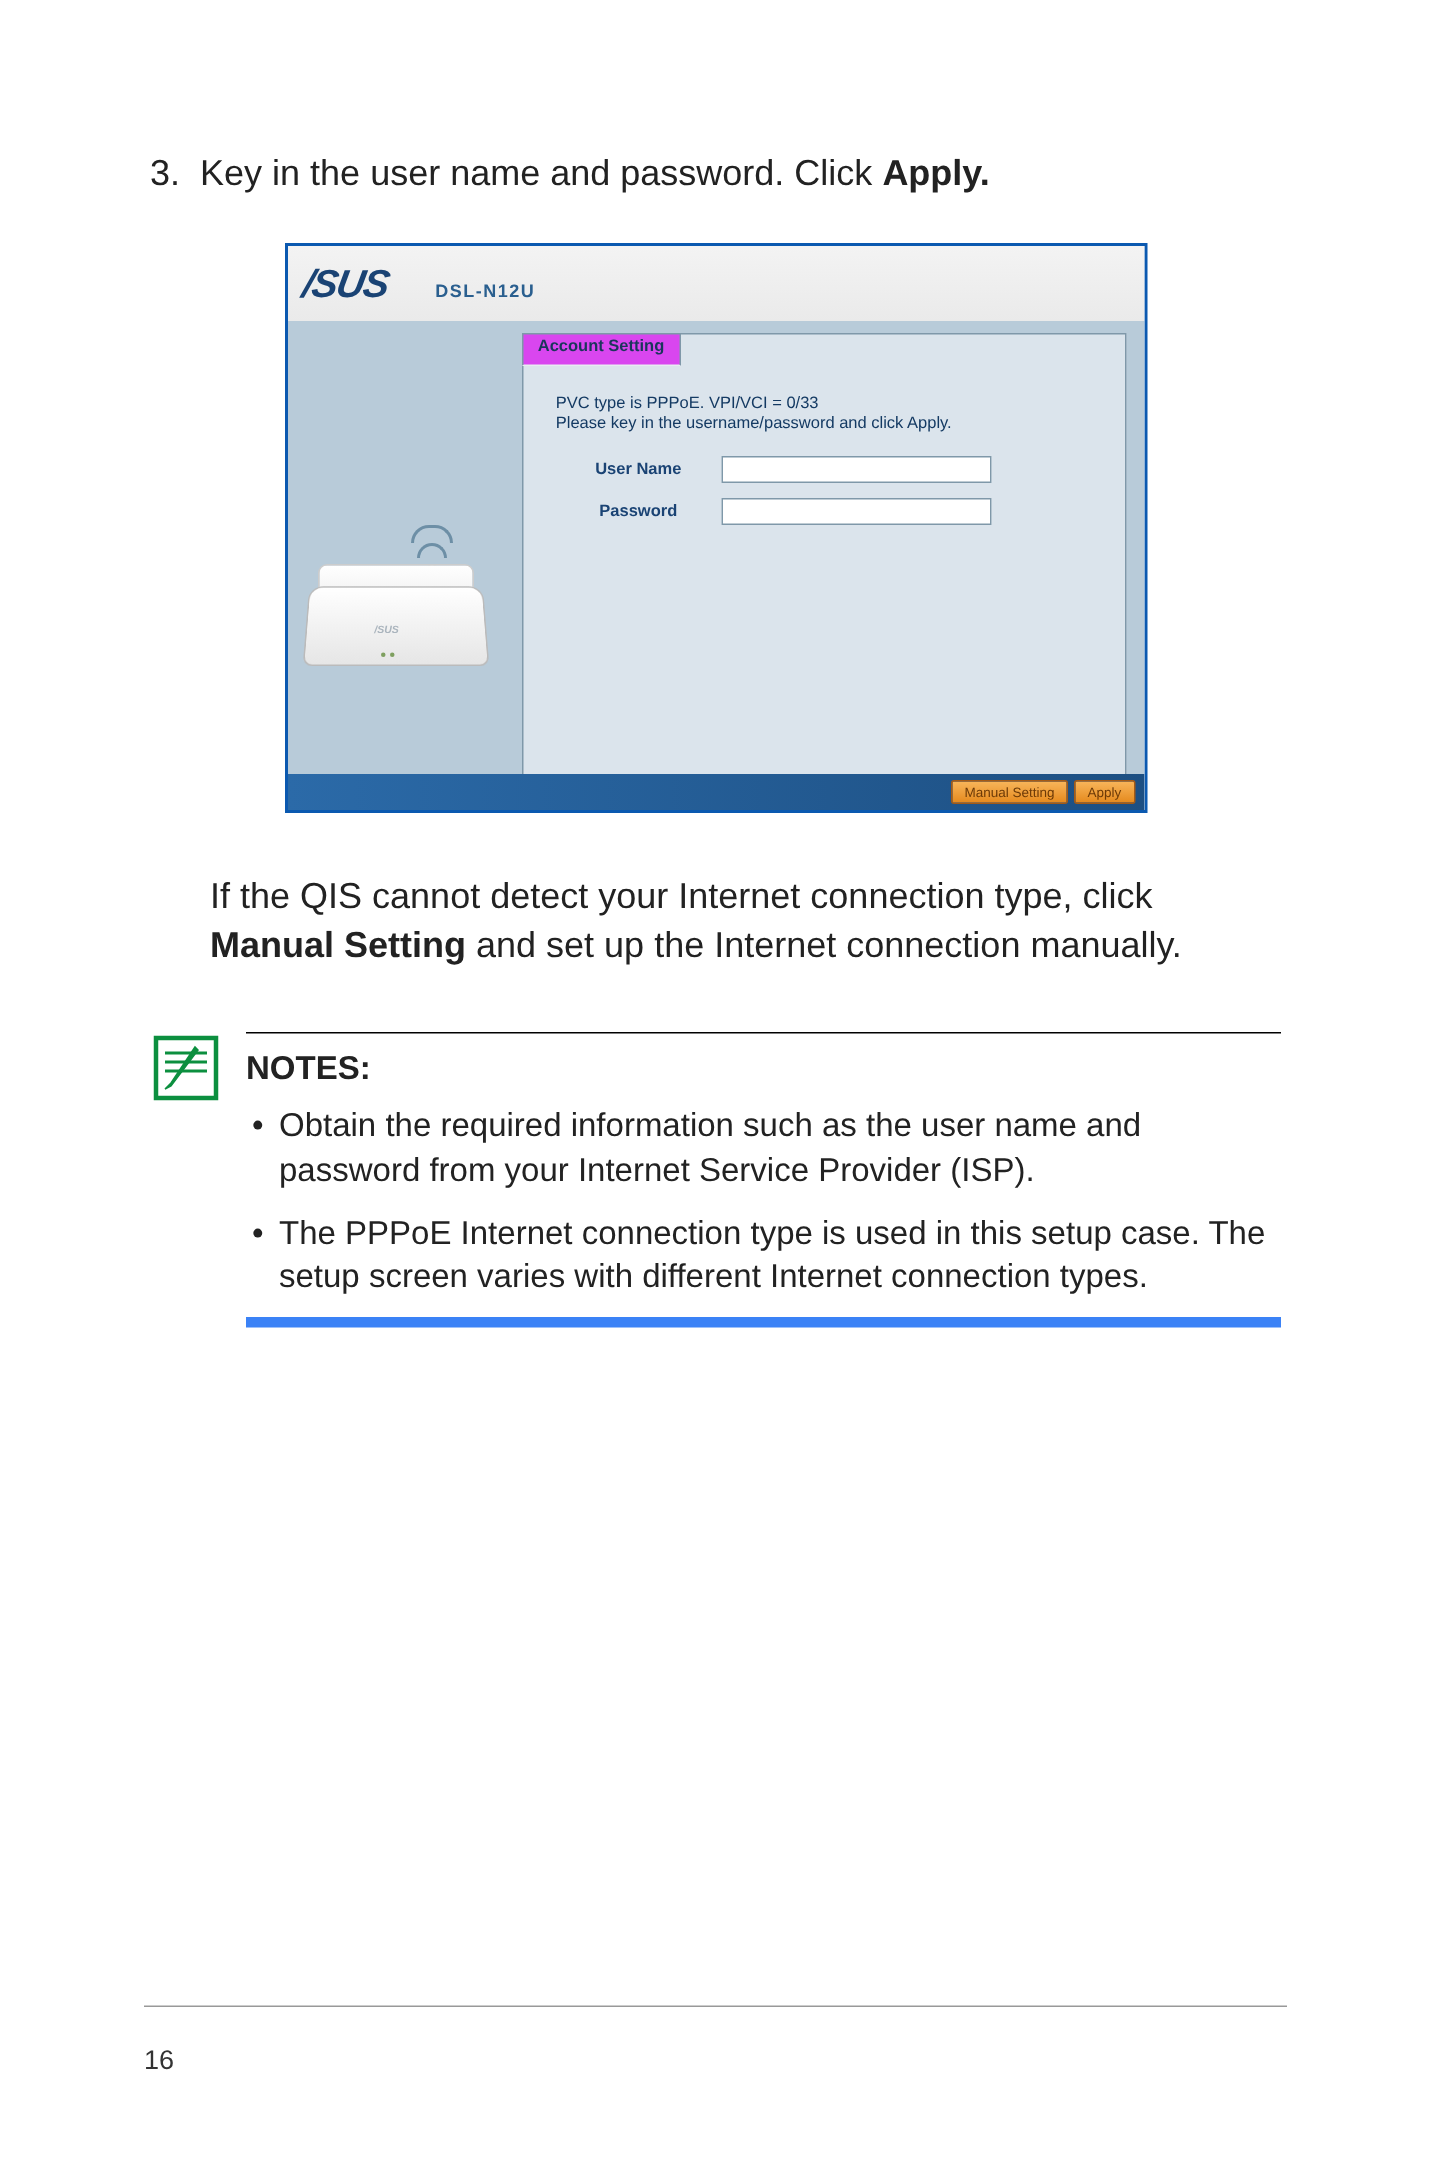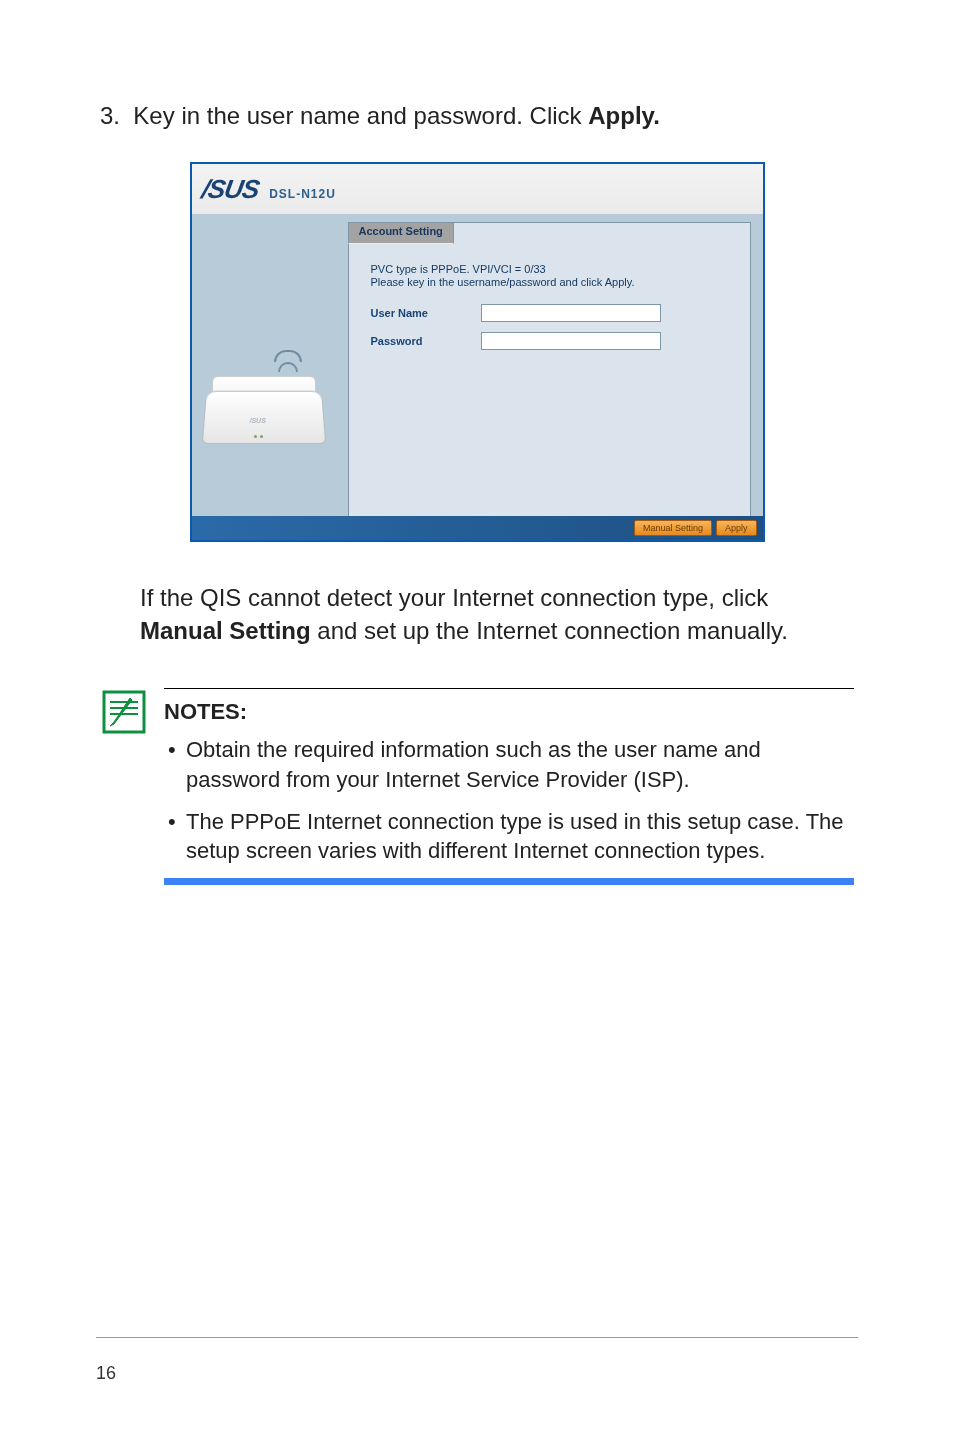--- a/index.html
+++ b/index.html
@@ -5,40 +5,40 @@
   * { box-sizing: border-box; margin: 0; padding: 0; }
   html, body { width: 954px; height: 1438px; background: #fff; font-family: "Myriad Pro", "Segoe UI", Arial, sans-serif; color: #222; }
   .page { width: 954px; height: 1438px; position: relative; padding: 100px 100px 0 100px; }
   .step-line { font-size: 24px; line-height: 1.35; margin-bottom: 30px; }
   .step-line .bold { font-weight: 700; }
   .shot-wrap { display: flex; justify-content: center; margin: 8px 0 40px 0; }
   .shot { width: 575px; height: 380px; border: 2px solid #0b59b0; position: relative; background: #fff; overflow: hidden; }
   .shot-top { height: 50px; position: relative; background: linear-gradient(#f3f3f3, #eaeaea); display: flex; align-items: center; padding-left: 10px; }
   .asus-logo { display: flex; align-items: flex-end; gap: 10px; }
   .asus-word { font-weight: 900; font-size: 26px; font-style: italic; letter-spacing: -1px; color: #1a4374; transform: skewX(-10deg); }
-  .model { font-size: 12px; color: #2a5f8f; font-weight: 700; letter-spacing: 1px; margin-left: 1px; position: relative; top: -4px; }
+  .model { font-size: 12px; color: #2a5f8f; font-weight: 700; letter-spacing: 1px; margin-left: 22px; position: relative; top: -4px; }
   .shot-body { position: absolute; top: 50px; left: 0; right: 0; bottom: 0; background: #b8cbd9; }
   .left-illus { position: absolute; left: 4px; top: 30px; width: 140px; height: 230px; }
   .router-img { position: absolute; bottom: 30px; left: 8px; width: 120px; height: 90px; }
   .router-body { position: absolute; bottom: 0; left: 0; width: 120px; height: 55px; background: linear-gradient(#ffffff, #e6e6e6); border: 1px solid #bbb; border-radius: 10px 10px 6px 6px; transform: perspective(200px) rotateX(15deg); }
   .router-top { position: absolute; bottom: 40px; left: 8px; width: 104px; height: 28px; background: linear-gradient(#fff, #eee); border: 1px solid #ccc; border-radius: 6px; }
   .router-logo { position: absolute; bottom: 20px; left: 46px; font-size: 7px; font-style: italic; color: #aab4bd; font-weight: 700; }
   .router-dots { position: absolute; bottom: 6px; left: 50px; display: flex; gap: 3px; }
   .router-dots span { width: 3px; height: 3px; border-radius: 50%; background: #7fa060; }
   .antenna { position: absolute; bottom: 68px; left: 86px; width: 12px; height: 60px; }
   .ant-base { position: absolute; bottom: 0; left: 2px; width: 8px; height: 30px; background: #d9dde0; border: 1px solid #bcc3c8; border-radius: 4px; }
   .ant-arc1 { position: absolute; bottom: 34px; left: -4px; width: 20px; height: 10px; border: 2px solid #6d8fa6; border-bottom: none; border-radius: 12px 12px 0 0; }
   .ant-arc2 { position: absolute; bottom: 44px; left: -8px; width: 28px; height: 12px; border: 2px solid #6d8fa6; border-bottom: none; border-radius: 16px 16px 0 0; }
   .panel { position: absolute; top: 8px; left: 156px; right: 12px; height: 300px; border: 1px solid #7f98a9; background: #dbe4ec; }
-  .tab { position: absolute; top: -1px; left: -1px; height: 22px; padding: 2px 10px; background: #a3a3a3; border: 1px solid #7f98a9; border-bottom: 1px solid #e8edf2; font-size: 11px; color: #1a365b; font-weight: 700; }
+  .tab { position: absolute; top: -1px; left: -1px; height: 22px; padding: 2px 10px; background: #d946ef; border: 1px solid #7f98a9; border-bottom: 1px solid #e8edf2; font-size: 11px; color: #1a365b; font-weight: 700; }
   .panel-inner { position: absolute; top: 40px; left: 22px; right: 5px; color: #143a63; font-size: 11px; }
   .pvc-line { margin-bottom: 1px; }
   .fields { margin-top: 16px; }
   .frow { display: flex; align-items: center; margin-bottom: 10px; }
-  .flabel { width: 110px; font-size: 11px; font-weight: 700; color: #1a4374; }
+  .flabel { width: 110px; text-align: center; font-size: 11px; font-weight: 700; color: #1a4374; }
   .fbox { width: 180px; height: 18px; border: 1px solid #7f98a9; background: #fff; }
   .bottom-bar { position: absolute; left: 0; right: 0; bottom: 0; height: 24px; background: linear-gradient(90deg, #2b6aa8, #1d4f82); display: flex; justify-content: flex-end; align-items: center; gap: 4px; padding-right: 6px; }
   .btn { height: 16px; padding: 1px 8px; font-size: 9px; border: 1px solid #a55a14; background: linear-gradient(#f8b55a, #e58a1e); color: #6d3a07; border-radius: 2px; display: inline-flex; align-items: center; }
   .after-para { font-size: 24px; line-height: 1.35; margin: 0 0 41px 40px; }
   .after-para .bold { font-weight: 700; }
   .notes-block { flex: 1; border-top: 1px solid #000; border-bottom: 7px solid #3b82f6; padding: 10px 0 0 0; margin-left: 16px; }
   .notes-wrapper { display: flex; align-items: flex-start; }
   .note-icon { width: 48px; height: 48px; flex-shrink: 0; }
   .notes-heading { font-size: 22px; font-weight: 700; margin-bottom: 10px; }
   .notes-list { list-style: none; }

